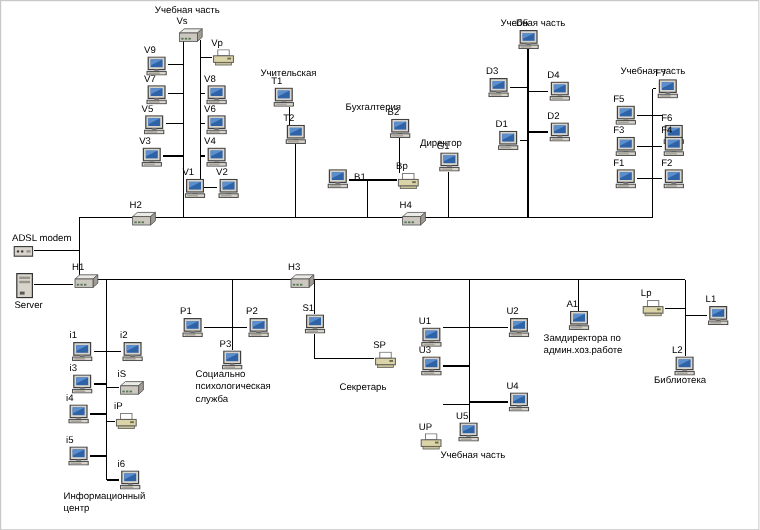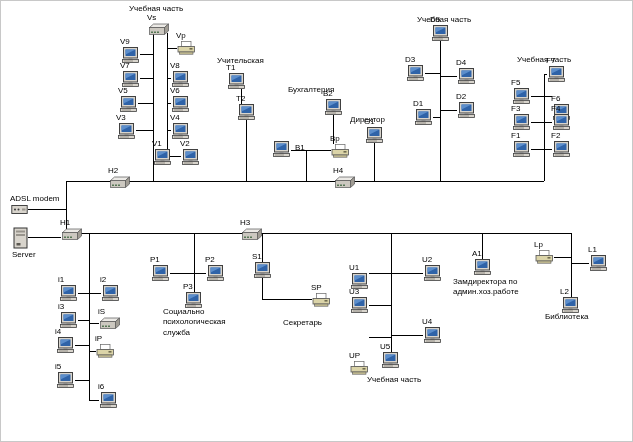--- a/index.html
+++ b/index.html
@@ -730,14 +730,16 @@
       <div class="group-label" style="left: 416px; top: 14px;">Учебная часть</div>
       <div class="group-label" style="left: 516px; top: 54px;">Учебная часть</div>
       <div class="group-label" style="left: 162px; top: 306px;">Социально
 психологическая
 служба</div>
       <div class="group-label" style="left: 282px; top: 317px;">Секретарь</div>
       <div class="group-label" style="left: 366px; top: 374px;">Учебная часть</div>
       <div class="group-label" style="left: 452px; top: 276px;">Замдиректора по
 админ.хоз.работе</div>
       <div class="group-label" style="left: 544px; top: 311px;">Библиотека</div>
+      <div class="group-label" style="left: 52px; top: 408px;">Информационный
+центр</div>
     </div>
 </div>
 
 </body></html>

